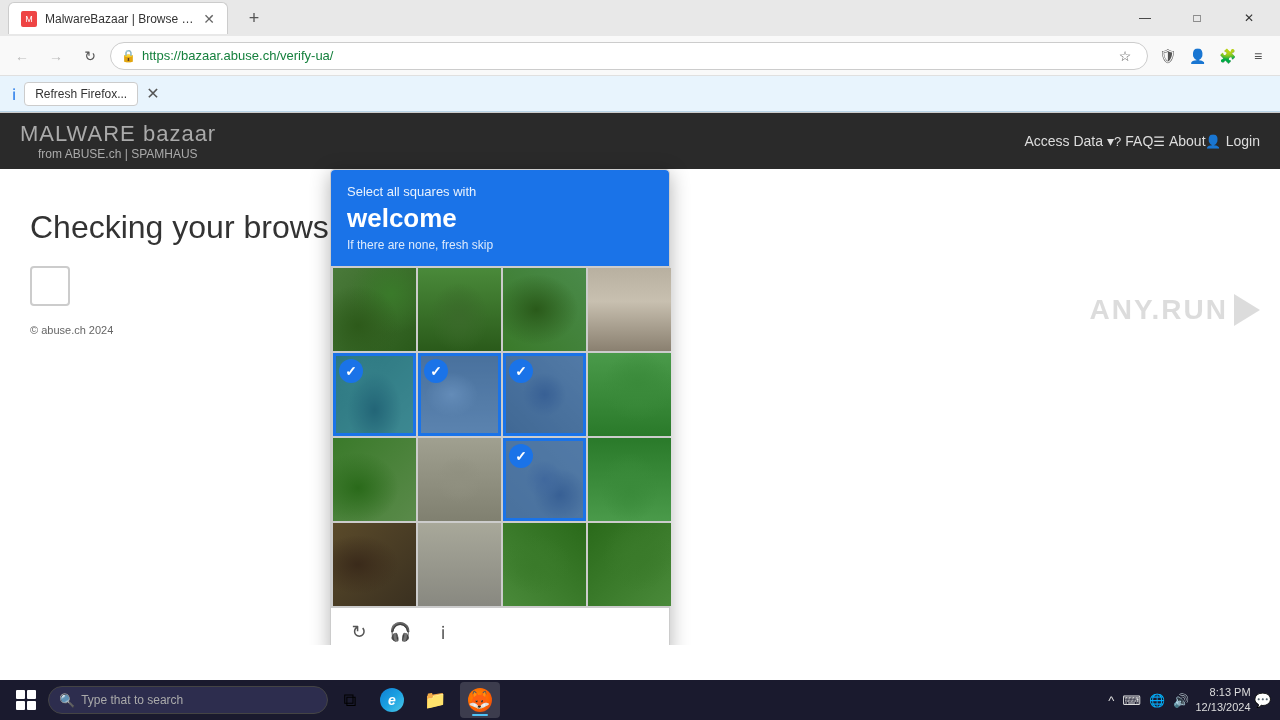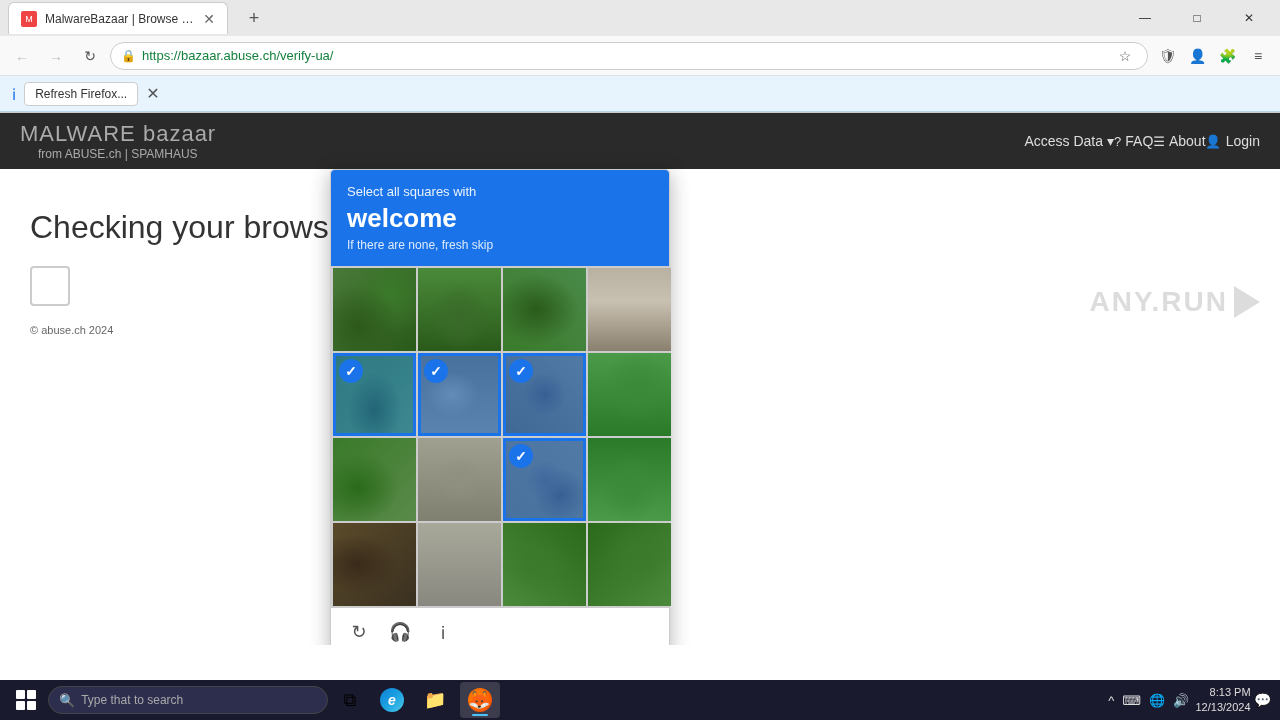--- a/index.html
+++ b/index.html
@@ -354,21 +354,21 @@
       padding: 10px 24px;
       font-size: 15px;
       font-weight: bold;
       cursor: pointer;
       letter-spacing: 0.5px;
     }
 
     
     .watermark {
       position: absolute;
-      bottom: 28px;
+      bottom: 20px;
       right: 20px;
       opacity: 0.4;
       font-size: 28px;
       font-weight: bold;
       color: #aaa;
       letter-spacing: 2px;
       display: flex;
       align-items: flex-end;
       gap: 6px;
     }

